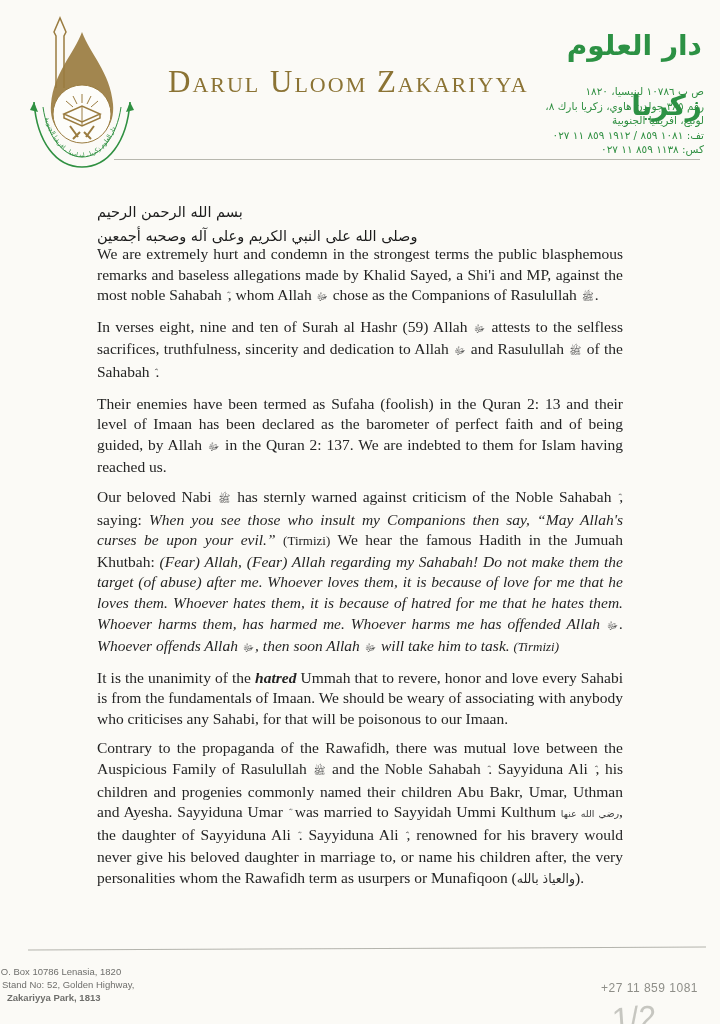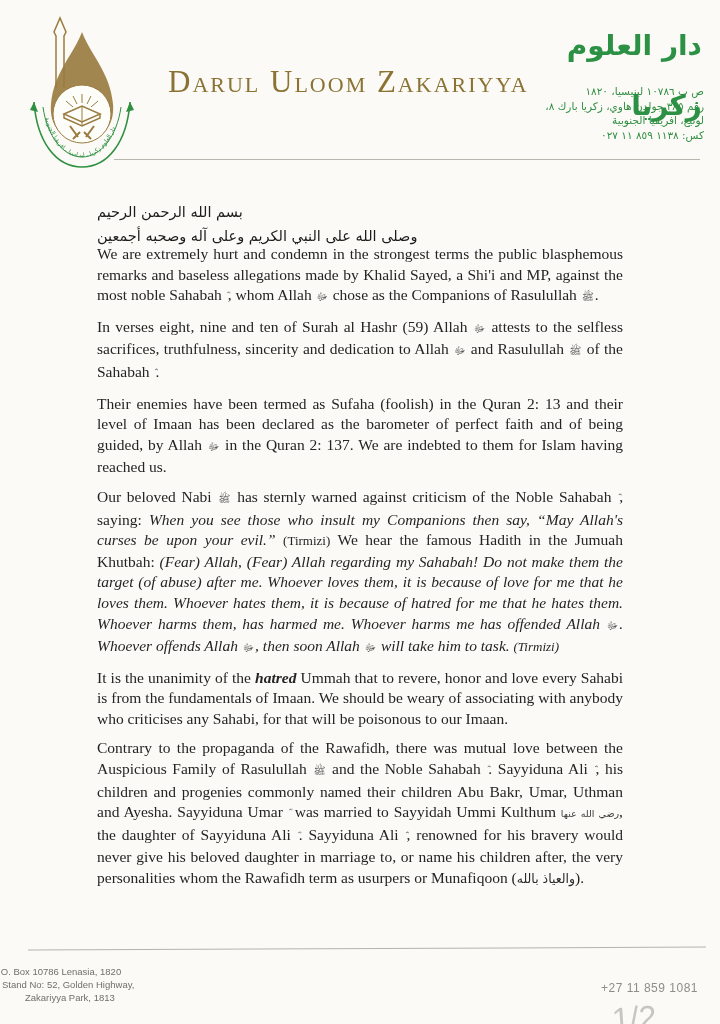--- a/index.html
+++ b/index.html
@@ -72,21 +72,21 @@
   .footer-rule{
     position:absolute;left:28px;top:948px;width:678px;height:1px;
     background:#a3a39b;transform:rotate(-0.25deg);opacity:.8;
   }
   .footer-left{
     position:absolute;left:-7px;top:965px;
     font-family:"Liberation Sans", sans-serif;
     font-size:9.5px;line-height:13px;color:#6f6f6c;
   }
   .footer-left .line:nth-child(2){margin-left:9px;}
-  .footer-left .line:nth-child(3){margin-left:32px;}
+  .footer-left .line:nth-child(3){margin-left:14px;font-weight:bold;}
   .footer-phone{
     position:absolute;right:22px;top:981px;
     font-family:"Liberation Sans", sans-serif;
     font-size:12px;color:#8e8e88;letter-spacing:.5px;
   }
   .footer-email{
     position:absolute;right:26px;top:1051px;
     font-family:Liberation Sans, sans-serif;
     font-size:8.5px;color:#b9b9b2;
   }
@@ -125,20 +125,21 @@
   </svg>
 
   <div class="org-title">Darul Uloom Zakariyya</div>
 
   <div class="arabic-cal">دار العلوم زكريا</div>
 
   <div class="contact-ar">
       <div class="line">ص ب ١٠٧٨٦ لينيسيا، ١٨٢٠</div>
       <div class="line">رقم ٣٨٥ جولدن هاوي، زكريا بارك ٨،</div>
       <div class="line">لوتيع، افريقيا الجنوبية</div>
+      <div class="line">تف: ١٠٨١ ٨٥٩ / ١٩١٢ ٨٥٩ ١١ ٠٢٧</div>
       <div class="line">كس: ١١٣٨ ٨٥٩ ١١ ٠٢٧</div>
     </div>
 
   <div class="header-rule"></div>
 
   <main>
     <div class="bismillah">بسم الله الرحمن الرحيم</div>
     <div class="salutation">وصلى الله على النبي الكريم وعلى آله وصحبه أجمعين</div>
     <div id="paragraphs">
         <p class="para"><span class="seg-text">We are extremely hurt and condemn in the strongest terms the public blasphemous remarks and baseless allegations made by Khalid Sayed, a Shi'i and MP, against the most noble Sahabah </span><span class="seg-hon">ؓ</span><span class="seg-text">, whom Allah </span><span class="seg-hon">ﷻ</span><span class="seg-text"> chose as the Companions of Rasulullah </span><span class="seg-hon">ﷺ</span><span class="seg-text">.</span></p>

